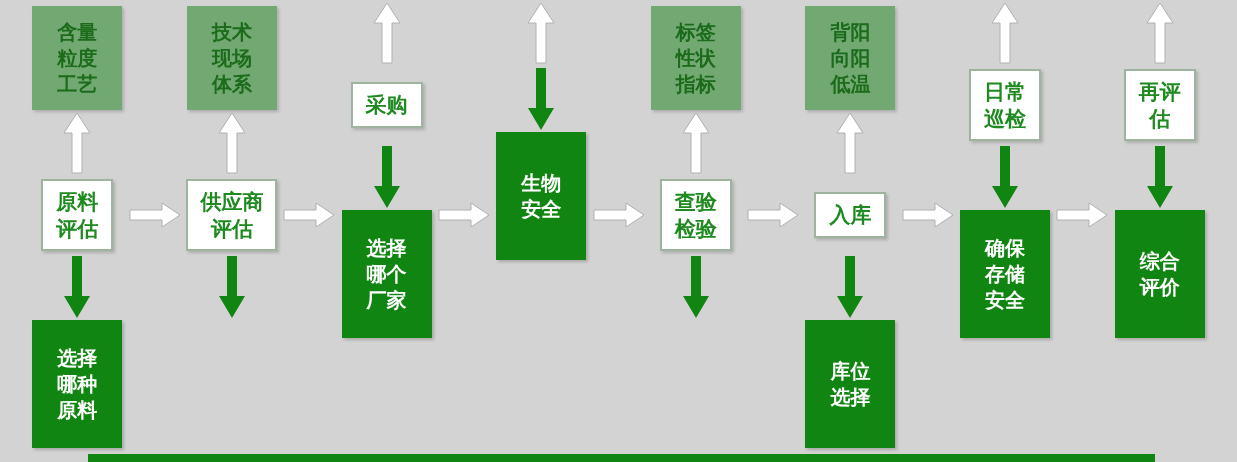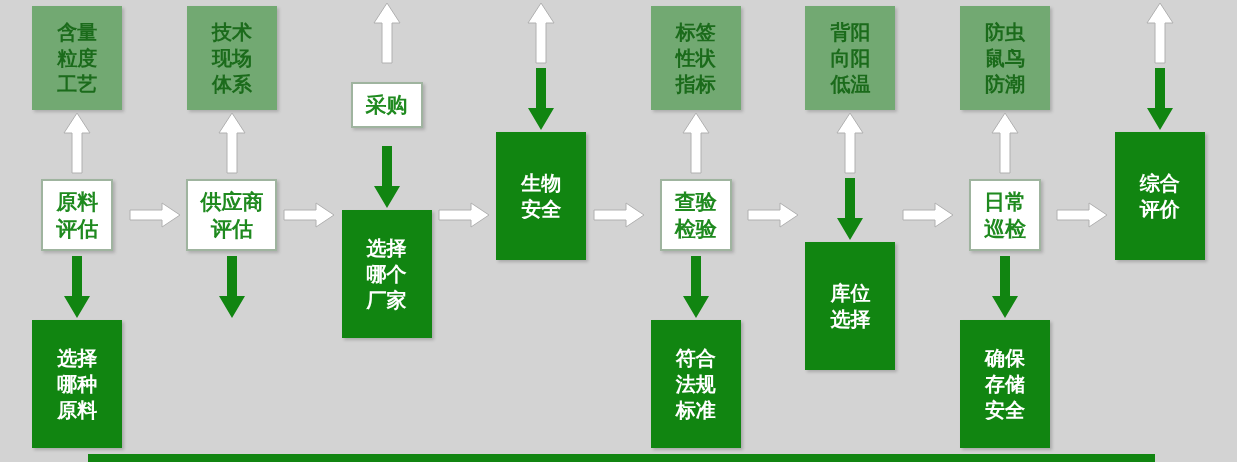--- a/index.html
+++ b/index.html
@@ -234,65 +234,60 @@
       <div class="mid-box">
         <span class="box-text">查验
 检验</span>
       </div>
     </div>
     <div class="arrow-band arrow-down">
       <svg width="28" height="62" viewBox="0 0 28 62">
           <polygon points="9,0 19,0 19,40 27,40 14,62 1,40 9,40"></polygon>
         </svg>
     </div>
-    <div class="bottom-box">
-      <span class="box-text">符合
-法规
-标准</span>
-    </div>
     <div class="h-arrow">
       <svg width="52" height="30" viewBox="0 0 52 30">
           <polygon points="1,10 33,10 33,3 51,15 33,27 33,20 1,20"></polygon>
         </svg>
     </div>
   </div>
 
   <div class="column">
     <div class="top-box">
       <span class="box-text">背阳
 向阳
 低温</span>
     </div>
     <div class="arrow-band arrow-up">
       <svg width="28" height="62" viewBox="0 0 28 62">
           <polygon points="14,1 27,21 19,21 19,61 9,61 9,21 1,21"></polygon>
         </svg>
     </div>
+    <div class="mid-band">
+      <div class="mid-box">
+        <span class="box-text">入库</span>
+      </div>
+    </div>
     <div class="arrow-band arrow-down">
       <svg width="28" height="62" viewBox="0 0 28 62">
           <polygon points="9,0 19,0 19,40 27,40 14,62 1,40 9,40"></polygon>
         </svg>
     </div>
     <div class="bottom-box">
       <span class="box-text">库位
 选择</span>
     </div>
     <div class="h-arrow">
       <svg width="52" height="30" viewBox="0 0 52 30">
           <polygon points="1,10 33,10 33,3 51,15 33,27 33,20 1,20"></polygon>
         </svg>
     </div>
   </div>
 
   <div class="column">
-    <div class="top-box">
-      <span class="box-text">防虫
-鼠鸟
-防潮</span>
-    </div>
     <div class="arrow-band arrow-up">
       <svg width="28" height="62" viewBox="0 0 28 62">
           <polygon points="14,1 27,21 19,21 19,61 9,61 9,21 1,21"></polygon>
         </svg>
     </div>
     <div class="mid-band">
       <div class="mid-box">
         <span class="box-text">日常
 巡检</span>
       </div>
@@ -313,20 +308,26 @@
         </svg>
     </div>
   </div>
 
   <div class="column">
     <div class="arrow-band arrow-up">
       <svg width="28" height="62" viewBox="0 0 28 62">
           <polygon points="14,1 27,21 19,21 19,61 9,61 9,21 1,21"></polygon>
         </svg>
     </div>
+    <div class="mid-band">
+      <div class="mid-box">
+        <span class="box-text">再评
+估</span>
+      </div>
+    </div>
     <div class="arrow-band arrow-down">
       <svg width="28" height="62" viewBox="0 0 28 62">
           <polygon points="9,0 19,0 19,40 27,40 14,62 1,40 9,40"></polygon>
         </svg>
     </div>
     <div class="bottom-box">
       <span class="box-text">综合
 评价</span>
     </div>
   </div>

